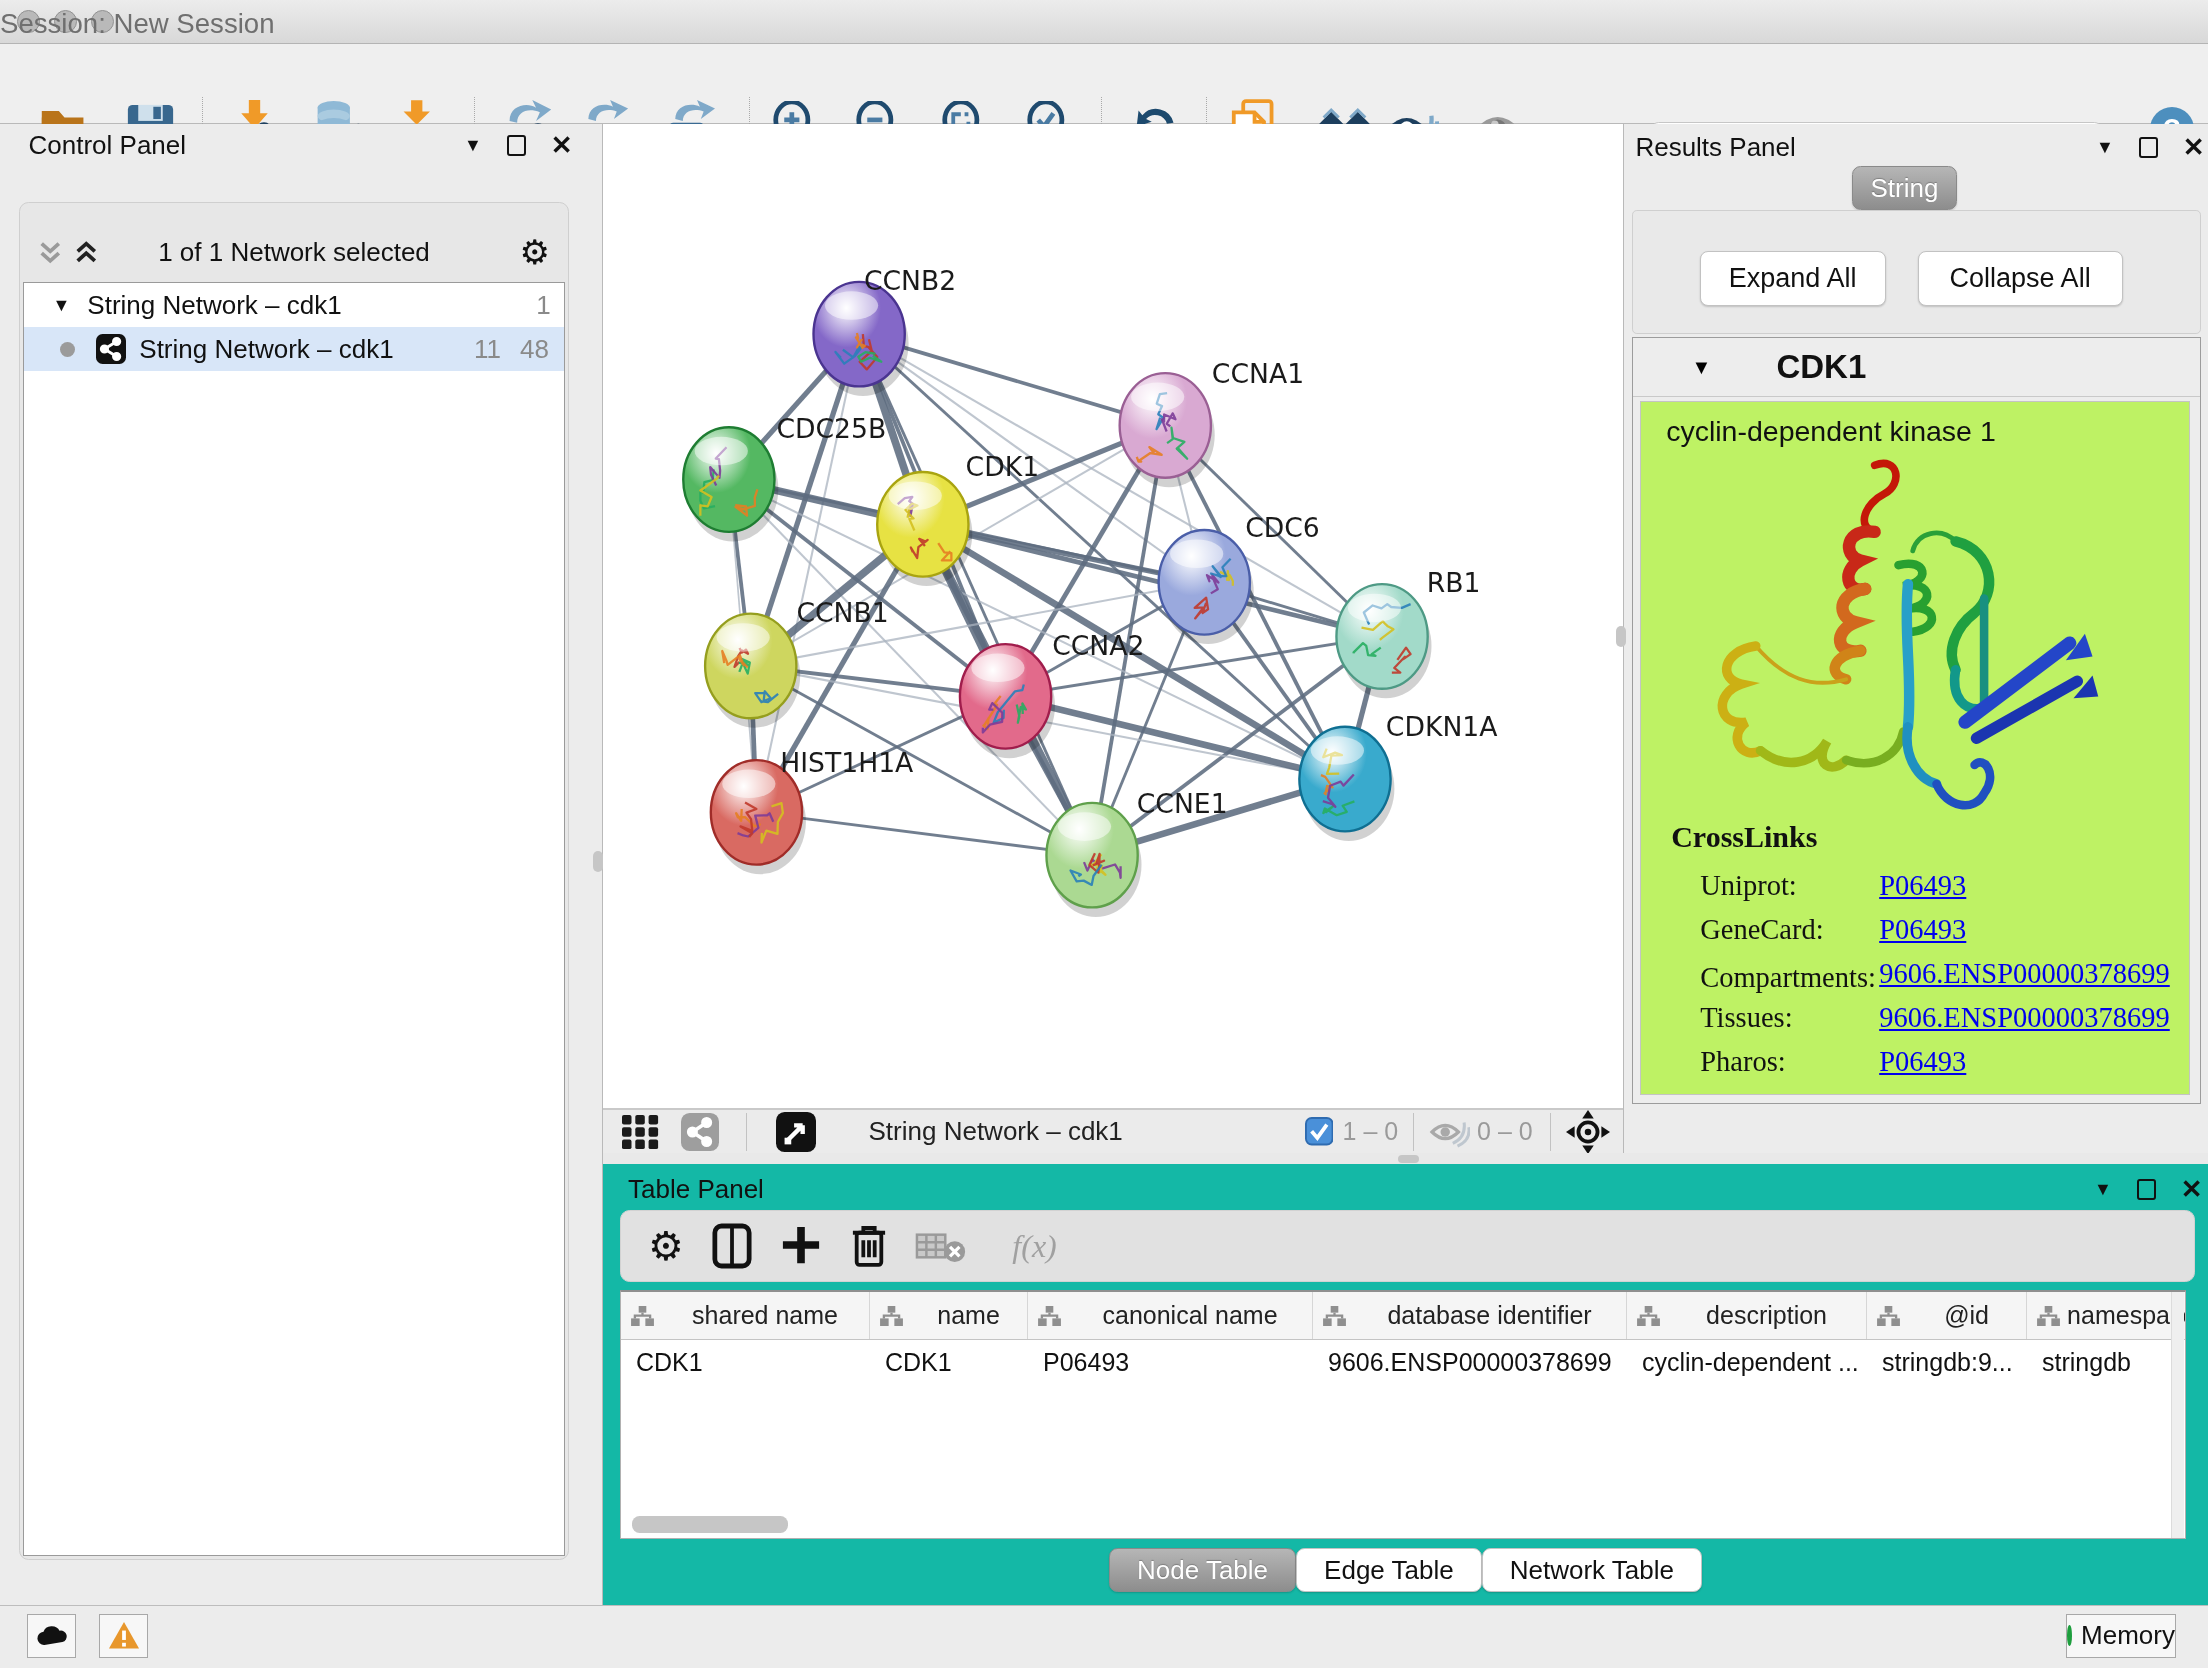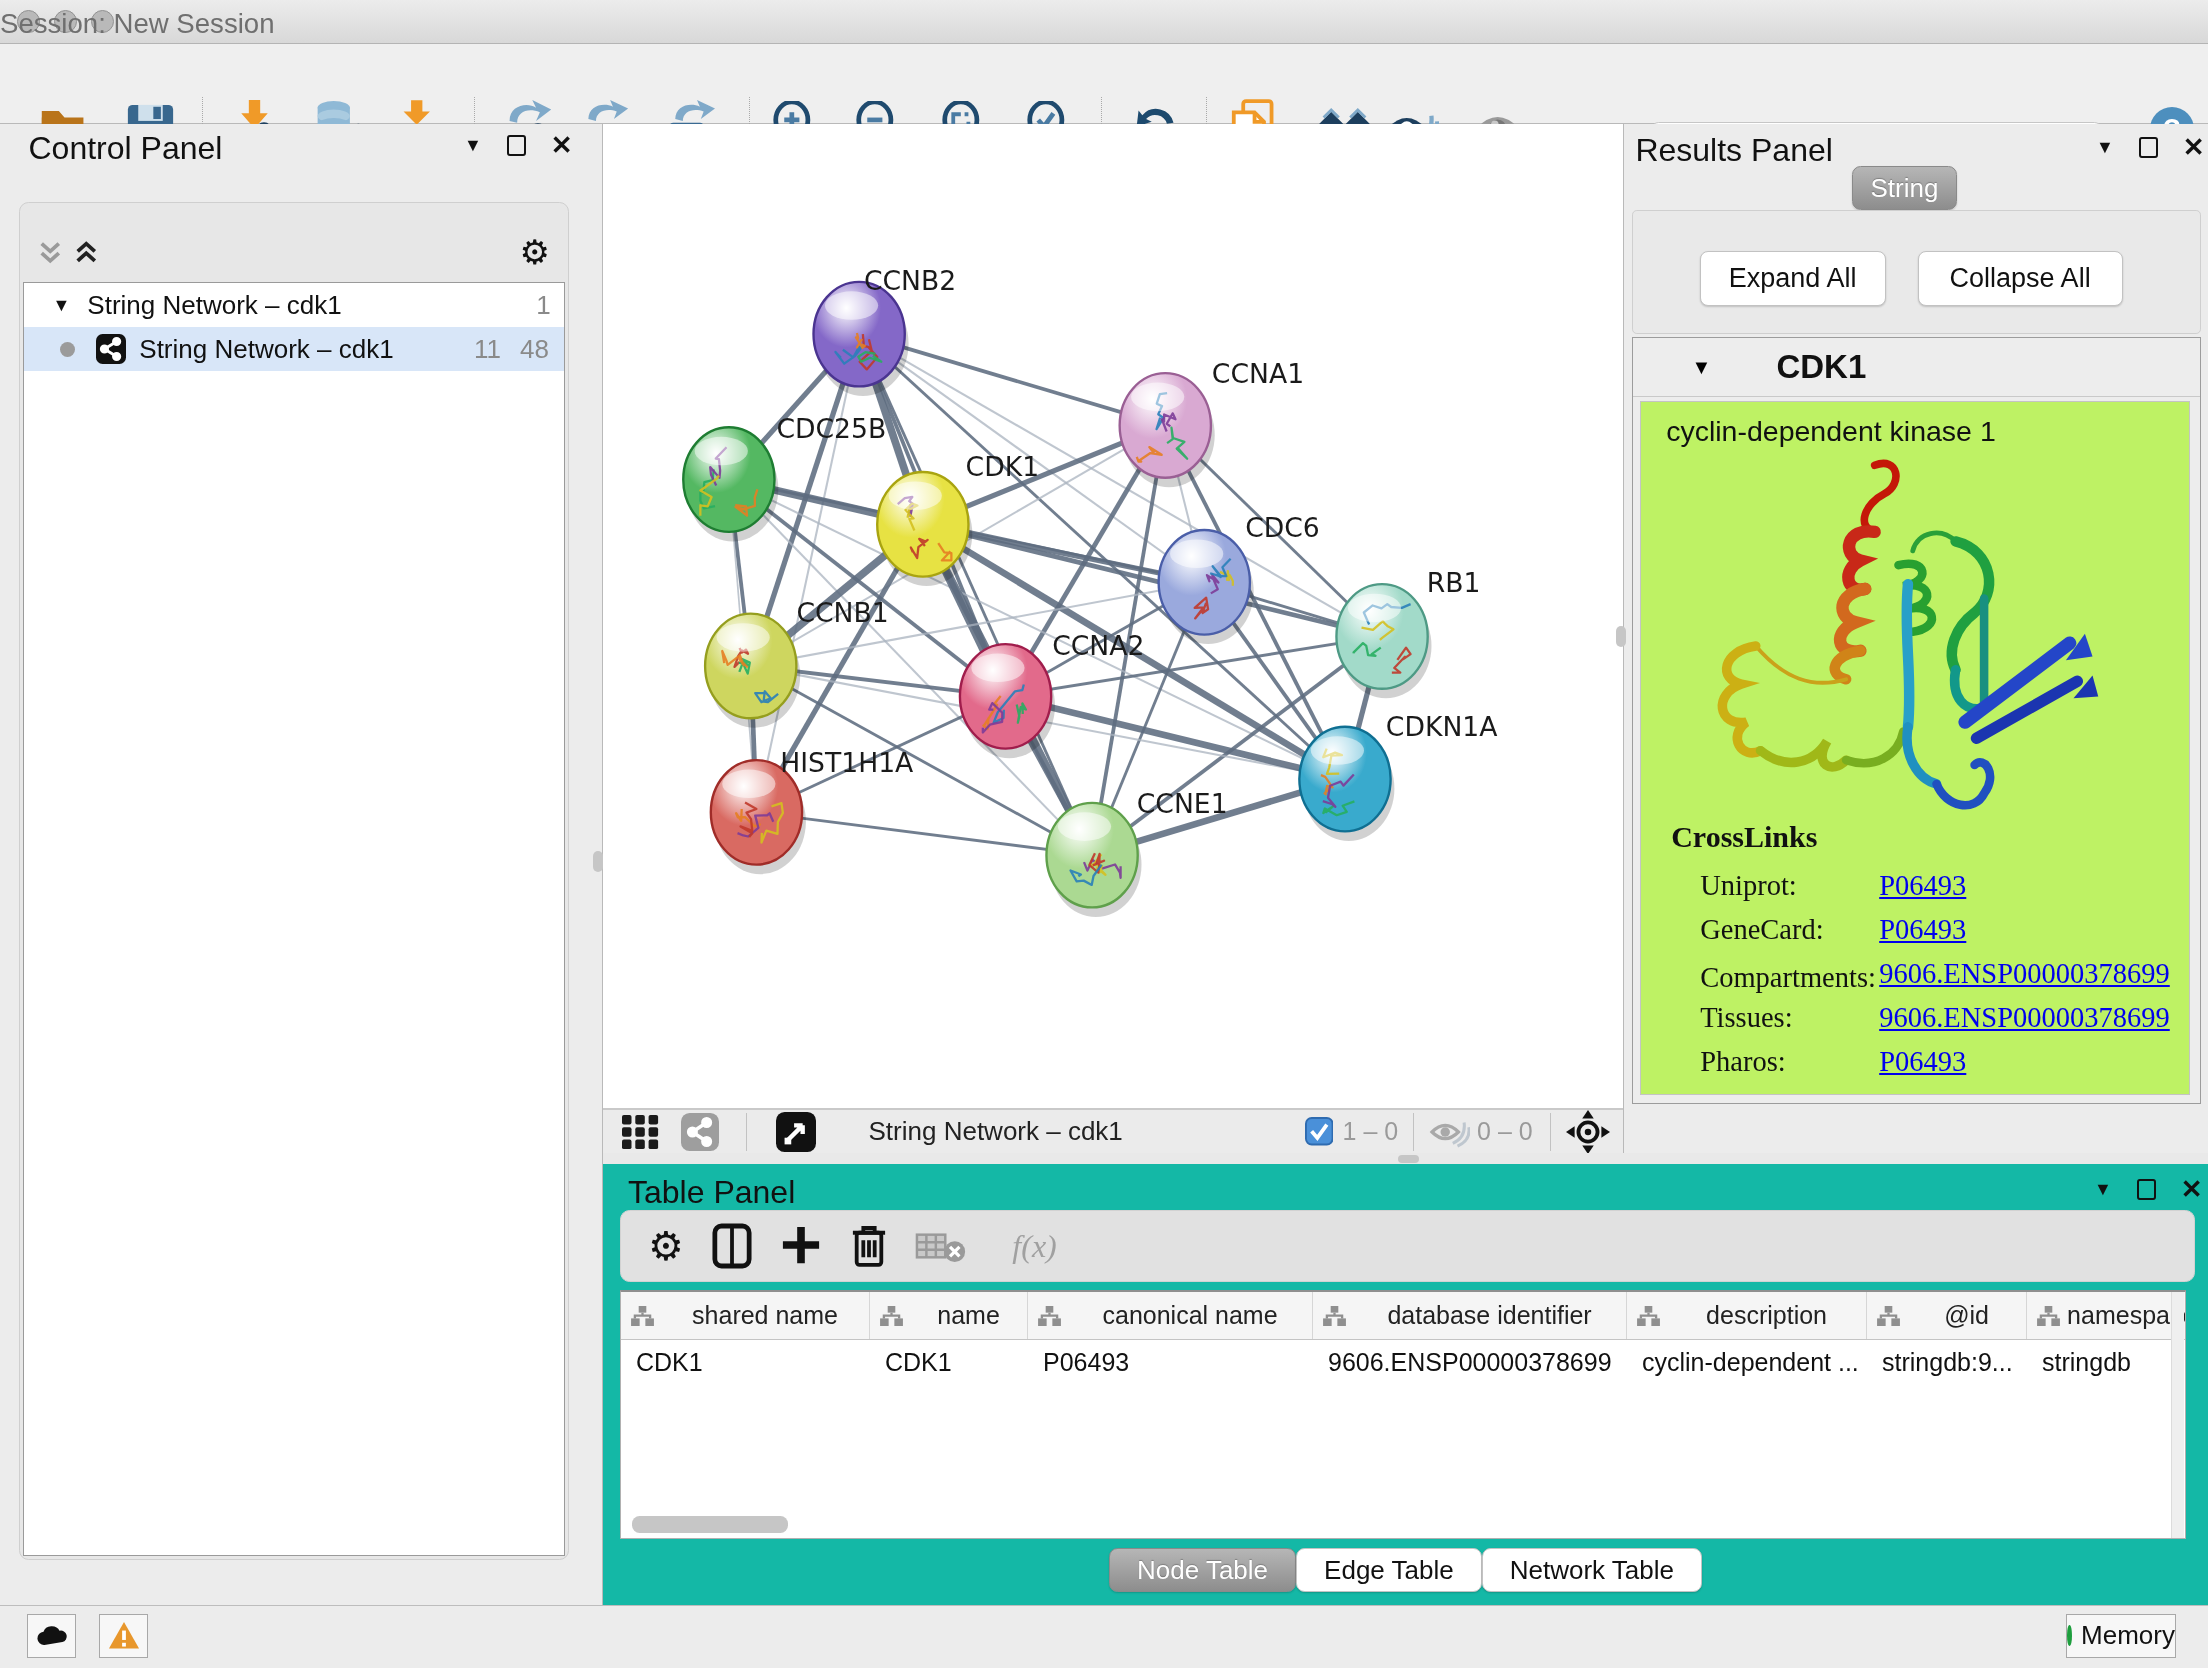--- a/index.html
+++ b/index.html
@@ -22,21 +22,21 @@
   #search-box { left:1651px; top:78px; width:451px; height:42px; background:#ffffff;
                 border:1.9px solid #c6c6c6; border-radius:7.6px; display:flex; align-items:center; padding-left:9.5px; }
   #search-box input { border:none; outline:none; font-size:25px; width:380px; background:transparent; }
   #help-btn { left:2150px; top:63px; width:44px; height:44px; border-radius:50%;
               background:#4d8fbe; color:#ffffff; font-size:30px; font-weight:bold;
               display:flex; align-items:center; justify-content:center; }
 
   
   #control-panel { left:0; top:124px; width:603px; height:1482px; background:#ececec;
                    border-right:1.9px solid #b9b9b9; }
-  .panel-title { font-size:32px; color:#111; }
+  .panel-title { font-size:26px; color:#111; }
   .panel-icons { display:flex; gap:25px; align-items:center; color:#111; }
   .icon-tri { font-size:18px; }
   .icon-float { width:19px; height:21px; border:2.9px solid #111; border-radius:2.9px; }
   .icon-x { font-size:26px; font-weight:bold; }
   .cp-tab, .bt-tab { height:42px; display:flex; align-items:center; justify-content:center;
             font-size:26px; border:1px solid #c3c3c3; background:#ffffff; color:#111;
             border-radius:8.6px; box-shadow:0 1px 1.9px rgba(0,0,0,.18); }
   .cp-tab.sel, .bt-tab.sel { background:linear-gradient(#b6b6b6,#8d8d8d); color:#ffffff;
             border-color:#8a8a8a; text-shadow:0 -1px 1px rgba(0,0,0,.25); }
   #cp-groupbox { left:19px; top:78px; width:550px; height:1358px; background:#e7e7e7;
@@ -289,20 +289,21 @@
     <span class="icon-x">✕</span>
   </div>
   <div class="abs" id="cp-groupbox"></div>
   <div class="abs" id="cp-status-row">
     <svg width="28.5" height="28.5" viewBox="0 0 30 30" style="margin-left:15px">
         <path d="M6 6 l9 8 9-8 M6 16 l9 8 9-8" stroke="#9a9a9a" stroke-width="4" fill="none"></path>
       </svg>
     <svg width="28.5" height="28.5" viewBox="0 0 30 30" style="margin-left:7.6px">
         <path d="M6 24 l9-8 9 8 M6 14 l9-8 9 8" stroke="#222222" stroke-width="4" fill="none"></path>
       </svg>
+    <div id="cp-status-text">1 of 1 Network selected</div>
     <span style="position:absolute; right:17px; font-size:34px; color:#111;">⚙</span>
   </div>
   <div class="abs" id="cp-list">
     <div class="cp-row">
       <span style="margin-left:28.5px; font-size:18px;">▼</span>
       <span style="margin-left:17px">String Network – cdk1</span>
       <span class="count" style="right:13.3px">1</span>
     </div>
     <div class="cp-row" style="background:#d8e6f8;">
       <span style="margin-left:36px; width:15px; height:15px; border-radius:50%; background:#9b9b9b;"></span>

